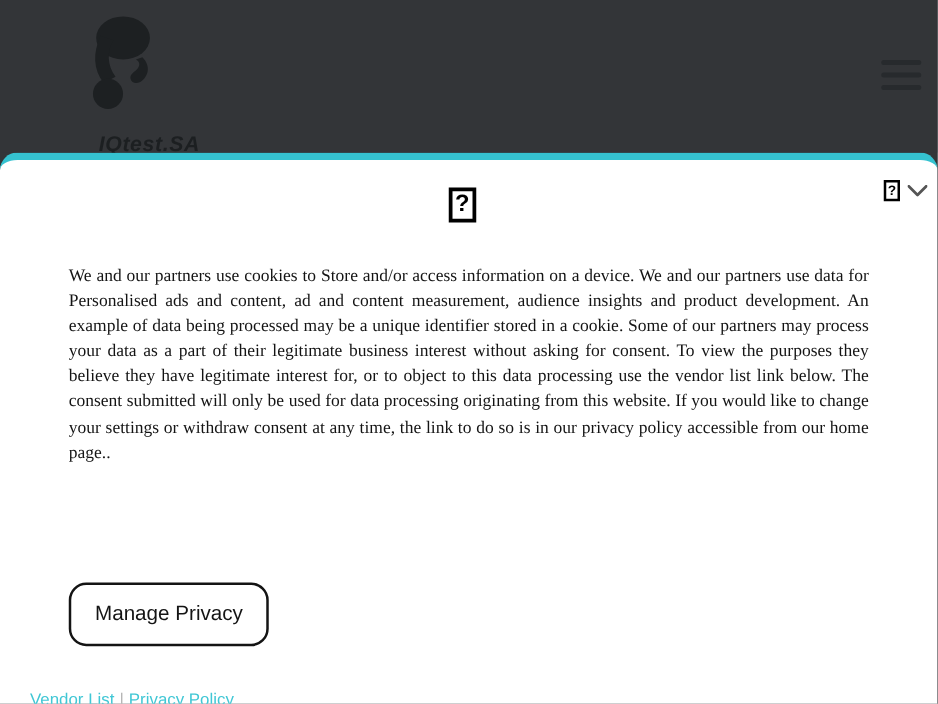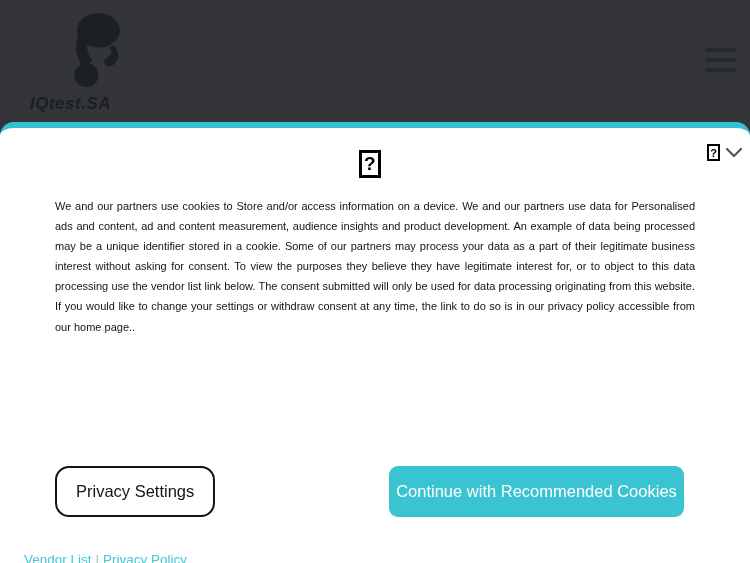--- a/index.html
+++ b/index.html
@@ -5,21 +5,21 @@
   * { margin: 0; padding: 0; box-sizing: border-box; }
   html, body { width: 750px; height: 563px; }
   body { font-family: "Liberation Sans", sans-serif; background: #313437; }
 
   .stage { position: relative; width: 750px; height: 563px; overflow: hidden; background: #333538; }
 
   
   .site-header { position: absolute; top: 0; left: 0; width: 750px; height: 122px; background: #333538; }
   .logo-wrap { position: absolute; top: 8px; left: 30px; width: 130px; cursor: pointer; }
   .logo-mark { display: block; margin: 0 auto; width: 92px; height: 86px; }
-  .logo-text { margin-top: 0; text-align: left; font-size: 17px; font-weight: bold;
+  .logo-text { margin-top: 12px; text-align: right; font-size: 17px; font-weight: bold;
                color: #1c1f21; letter-spacing: .5px; white-space: nowrap; font-style: italic; }
   .hamburger { position: absolute; top: 46px; right: 12px; width: 34px; height: 28px;
                background: transparent; border: 0; cursor: pointer; display: flex;
                flex-direction: column; justify-content: space-between; padding: 2px 1px; }
   .hamburger .bar { display: block; width: 100%; height: 4px; border-radius: 2px; background: #272a2d; }
 
   
   .modal { position: absolute; top: 122px; left: 0; width: 750px; height: 460px;
            background: #ffffff; border-top: 6px solid #35c2d0; border-radius: 14px 14px 0 0; }
 
@@ -30,23 +30,23 @@
           border: 3px solid #000; color: #000; font-weight: bold; background: #fff; }
   .tofu.big { width: 22px; height: 28px; font-size: 19px; margin-right: 10px; }
   .tofu.small { width: 13px; height: 17px; border-width: 2px; font-size: 11px; }
 
   .chev { width: 16px; height: 10px; }
 
   .dialog-title { position: absolute; top: 22px; left: 0; width: 100%; text-align: center;
                   font-size: 25px; font-weight: bold; color: #111; letter-spacing: .2px;
                   display: flex; align-items: center; justify-content: center; }
 
-  .consent-text { position: absolute; top: 68px; left: 55px; width: 640px;
-                  font-size: 11px; line-height: 20.1px; color: #141414;
-                  text-align: justify; }
+  .consent-text { position: absolute; top: 84px; left: 55px; width: 640px;
+                  font-size: 14px; line-height: 20.1px; color: #141414;
+                  text-align: justify; font-family: Liberation Serif, serif; }
 
   .btn-manage { position: absolute; top: 338px; left: 55px; height: 51px;
                 padding: 0 19px; background: #ffffff; border: 2px solid #141414;
                 border-radius: 14px; font-family: "Liberation Sans", sans-serif;
                 font-size: 16.5px; color: #141414; cursor: pointer; }
 
   .btn-continue { position: absolute; top: 338px; left: 389px; height: 51px; width: 295px;
                   background: #3ac3d1; border: 0; border-radius: 9px;
                   font-family: "Liberation Sans", sans-serif;
                   font-size: 16.5px; color: #ffffff; cursor: pointer; }
@@ -87,22 +87,21 @@
         <polyline points="1,1 8,8 15,1" fill="none" stroke="#555" stroke-width="2.2" stroke-linecap="round" stroke-linejoin="round"></polyline>
       </svg>
     </button>
 
     <h1 class="dialog-title">
       <span class="tofu big">?</span>
     </h1>
 
     <p class="consent-text">We and our partners use cookies to Store and/or access information on a device. We and our partners use data for Personalised ads and content, ad and content measurement, audience insights and product development. An example of data being processed may be a unique identifier stored in a cookie. Some of our partners may process your data as a part of their legitimate business interest without asking for consent. To view the purposes they believe they have legitimate interest for, or to object to this data processing use the vendor list link below. The consent submitted will only be used for data processing originating from this website. If you would like to change your settings or withdraw consent at any time, the link to do so is in our privacy policy accessible from our home page..</p>
 
-    <button class="btn-manage">Privacy Settings</button>
-    <button class="btn-continue">Continue with Recommended Cookies</button>
+    <button class="btn-manage">Manage Privacy</button>
 
     <div class="footer-links">
       <a>Vendor List</a><span class="sep">|</span><a>Privacy Policy</a>
     </div>
 
   </section>
 
 </div>
 
 </body></html>

